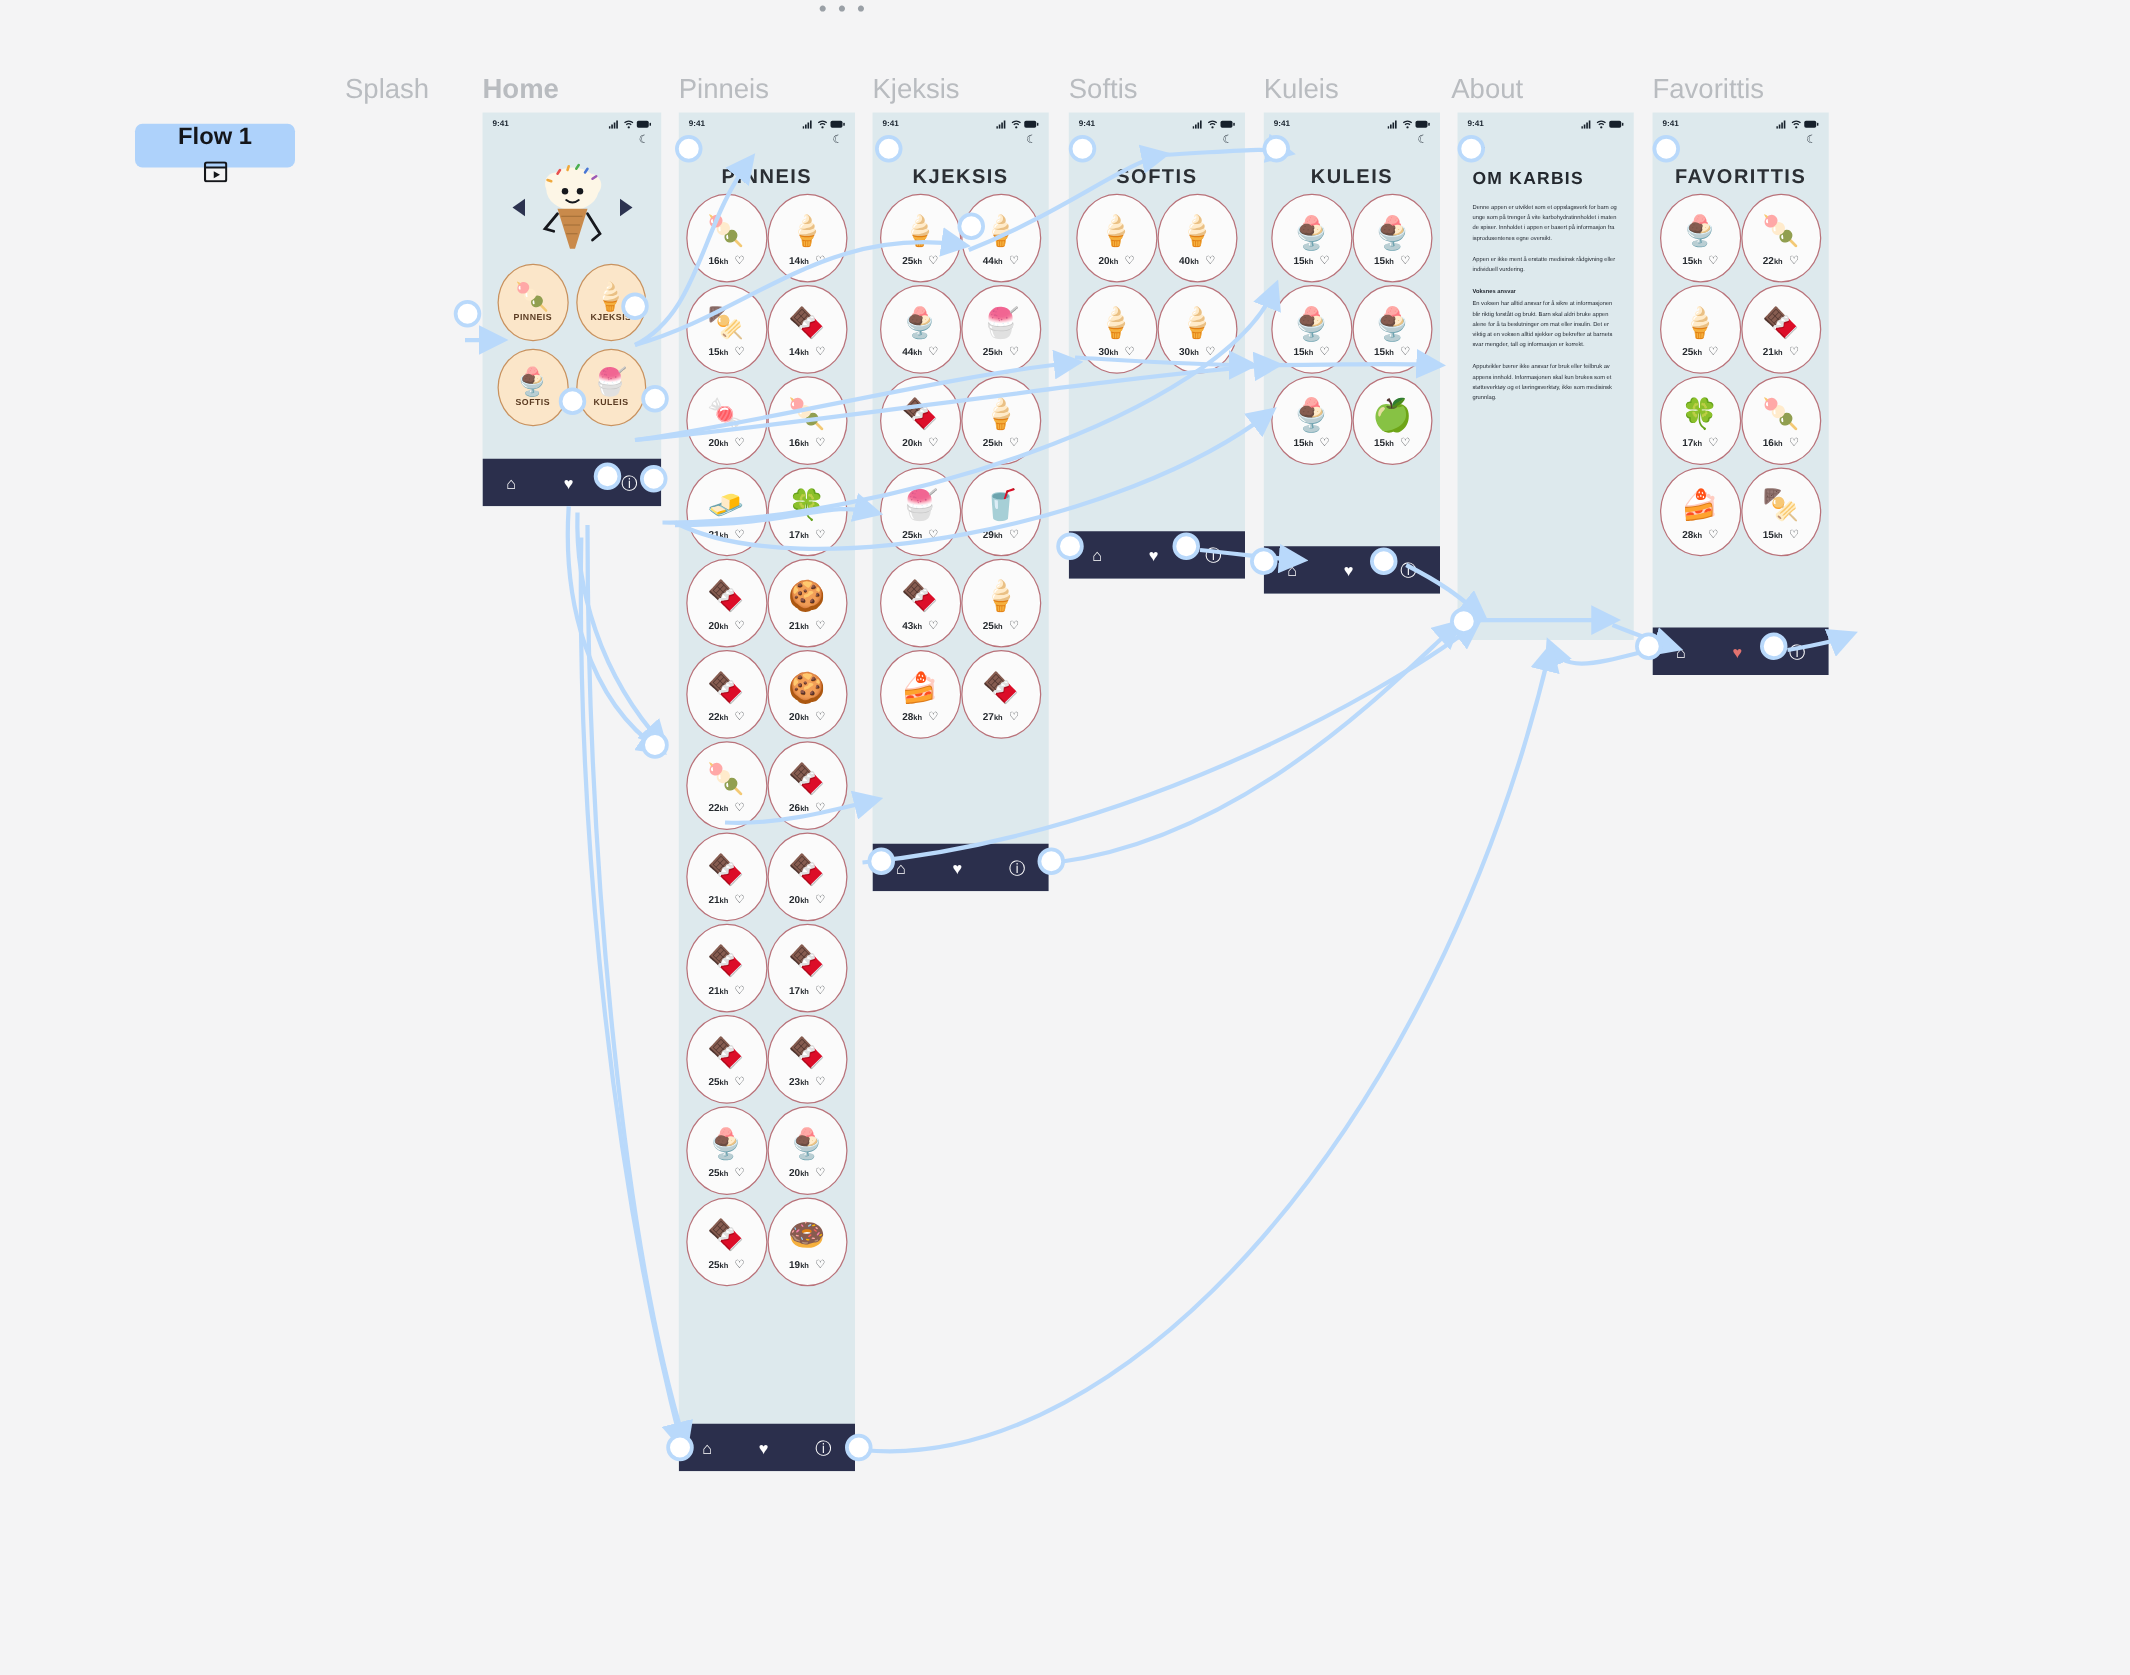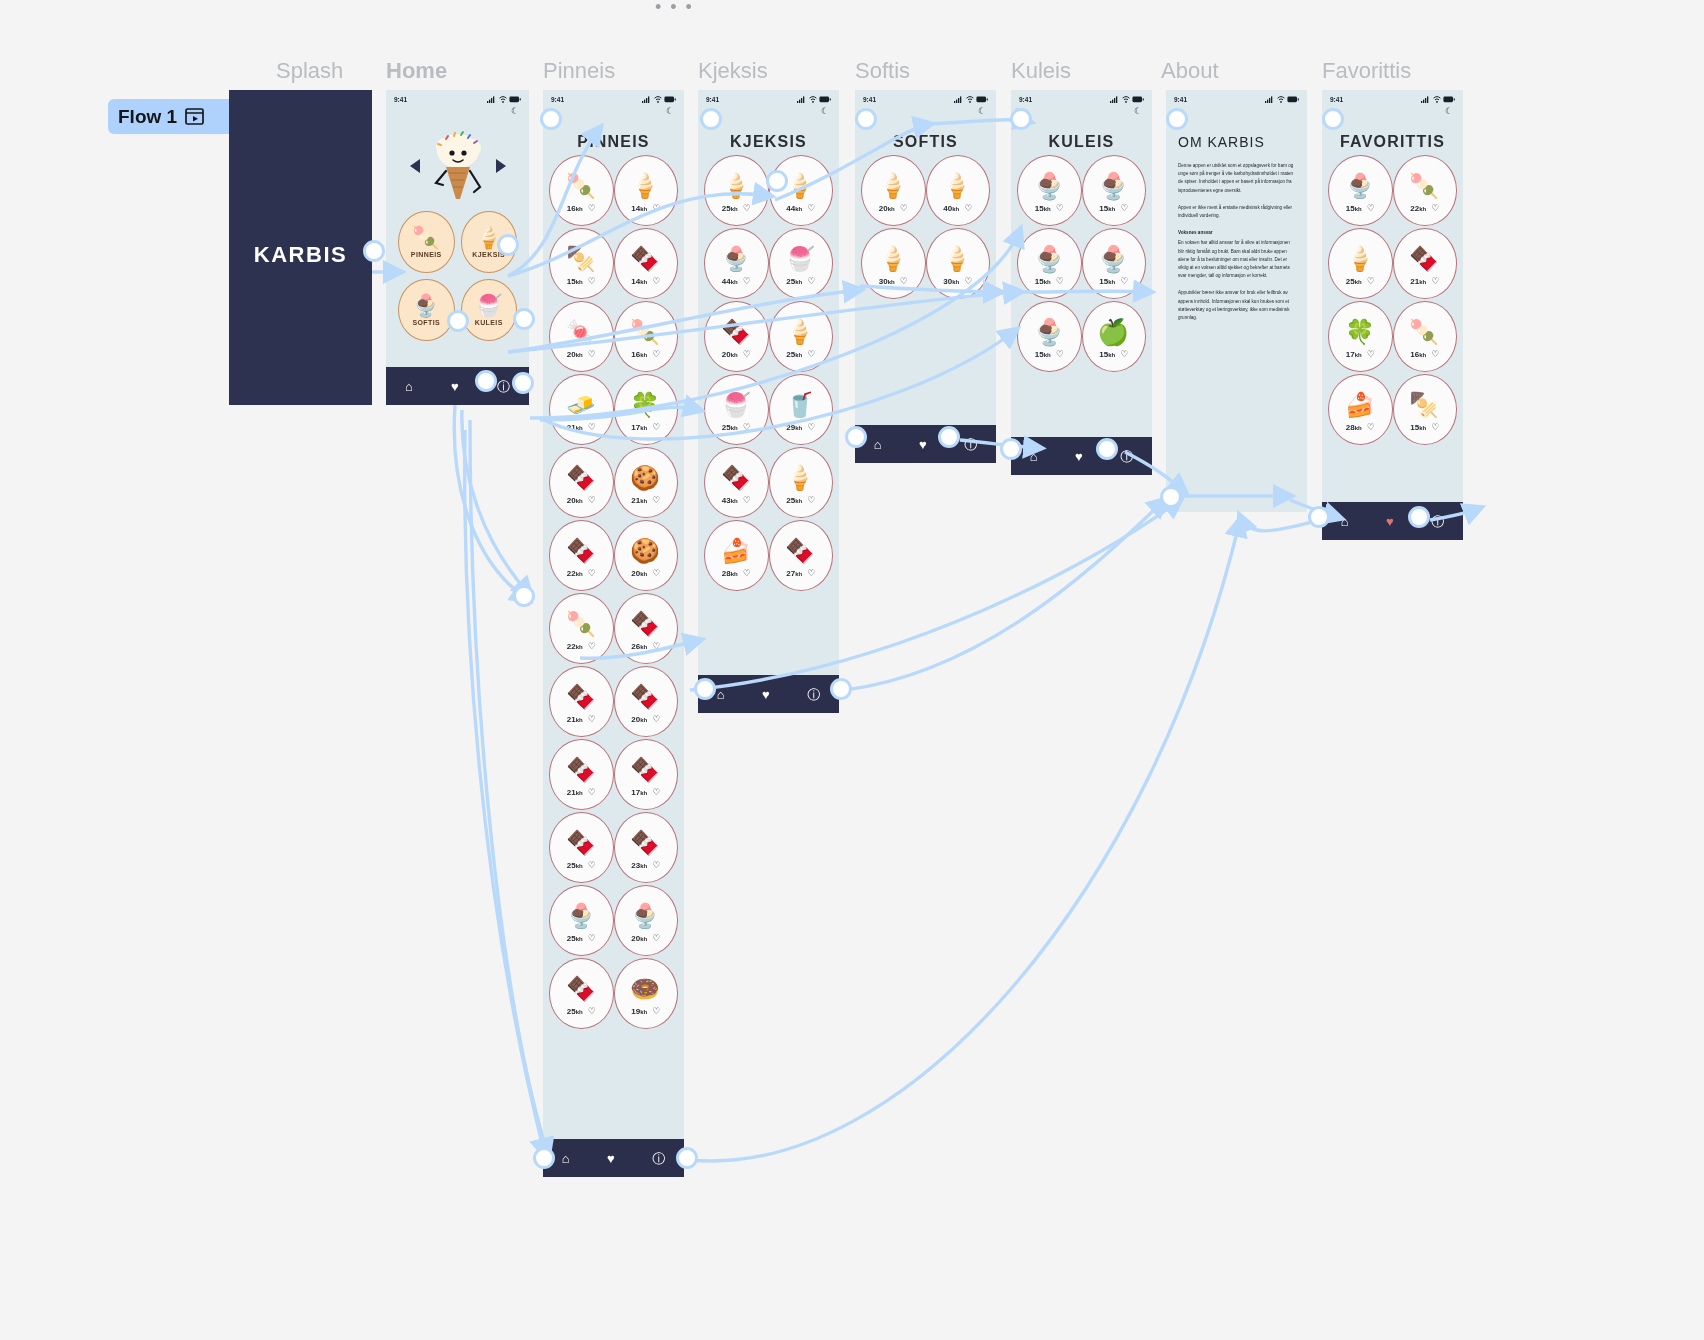--- a/index.html
+++ b/index.html
@@ -27,20 +27,21 @@
     white-space:nowrap;
   }
 
   
   .flow-badge {
     position:absolute; left:108px; top:99px;
     width:128px; height:35px;
     background:#aed2fb; border-radius:6px;
     display:flex; align-items:center; gap:8px;
     padding:0 10px;
+    flex-direction:column;
   }
   .flow-badge .fb-label { font-size:19px; font-weight:700; color:#14161a; }
   .flow-badge .fb-icon { width:19px; height:17px; display:block; }
 
   
   .phone {
     position:absolute;
     background:#dde9ed;
     overflow:hidden;
   }
@@ -108,21 +109,21 @@
   .prod-cell .pc-row { display:flex; align-items:center; gap:5px; margin-top:1px; }
   .prod-cell .pc-price { font-size:8px; color:#25292e; font-weight:700; }
   .prod-cell .pc-price i { font-style:normal; font-size:6px; font-weight:700; }
   .prod-cell .pc-heart { font-size:9px; color:#2a2e33; line-height:9px; }
 
   .kuleis-cell .pc-img { font-size:26px; }
 
   
   .about-back { font-size:15px; color:#1d2430; padding:4px 0 0 10px; line-height:14px; }
   .about-title {
-    font-size:14px; font-weight:400; color:#23282e;
+    font-size:14px; font-weight:700; color:#23282e;
     letter-spacing:1px; padding:10px 0 0 12px;
   }
   .about-body { padding:12px 12px 0 12px; }
   .about-body p { margin:0 0 9px 0; font-size:4.6px; line-height:8.2px; color:#222831; }
   .about-body p.h { font-weight:700; margin-bottom:2px; }
 
   
   .tabbar {
     position:absolute; left:0; right:0; bottom:0;
     height:38px; background:#2b2f4c;
@@ -160,23 +161,20 @@
 
   <div class="frame-title" style="left:229px; top:58px;margin-left:47px;">Splash</div>
   <div class="frame-title" style="left:386px; top:58px;font-weight:bold;">Home</div>
   <div class="frame-title" style="left:543px; top:58px;">Pinneis</div>
   <div class="frame-title" style="left:698px; top:58px;">Kjeksis</div>
   <div class="frame-title" style="left:855px; top:58px;">Softis</div>
   <div class="frame-title" style="left:1011px; top:58px;">Kuleis</div>
   <div class="frame-title" style="left:1126px; top:58px;margin-left:35px;">About</div>
   <div class="frame-title" style="left:1322px; top:58px;">Favorittis</div>
 
-  <div class="phone splash" style="left:229px; top:90px; width:143px; height:315px;">
-    <div class="splash-word">KARBIS</div>
-  </div>
 
   <div class="phone" style="left:386px; top:90px; width:143px; height:315px;">
     <div class="statusbar">
       <span>9:41</span>
       <span class="sb-right">
         <svg class="sb-bars" width="9" height="7" viewBox="0 0 9 7">
             <rect x="0" y="5" width="1.3" height="2" fill="#16202b"></rect>
             <rect x="2" y="3.6" width="1.3" height="3.4" fill="#16202b"></rect>
             <rect x="4" y="2" width="1.3" height="5" fill="#16202b"></rect>
             <rect x="6" y="0.4" width="1.3" height="6.6" fill="#16202b"></rect>

